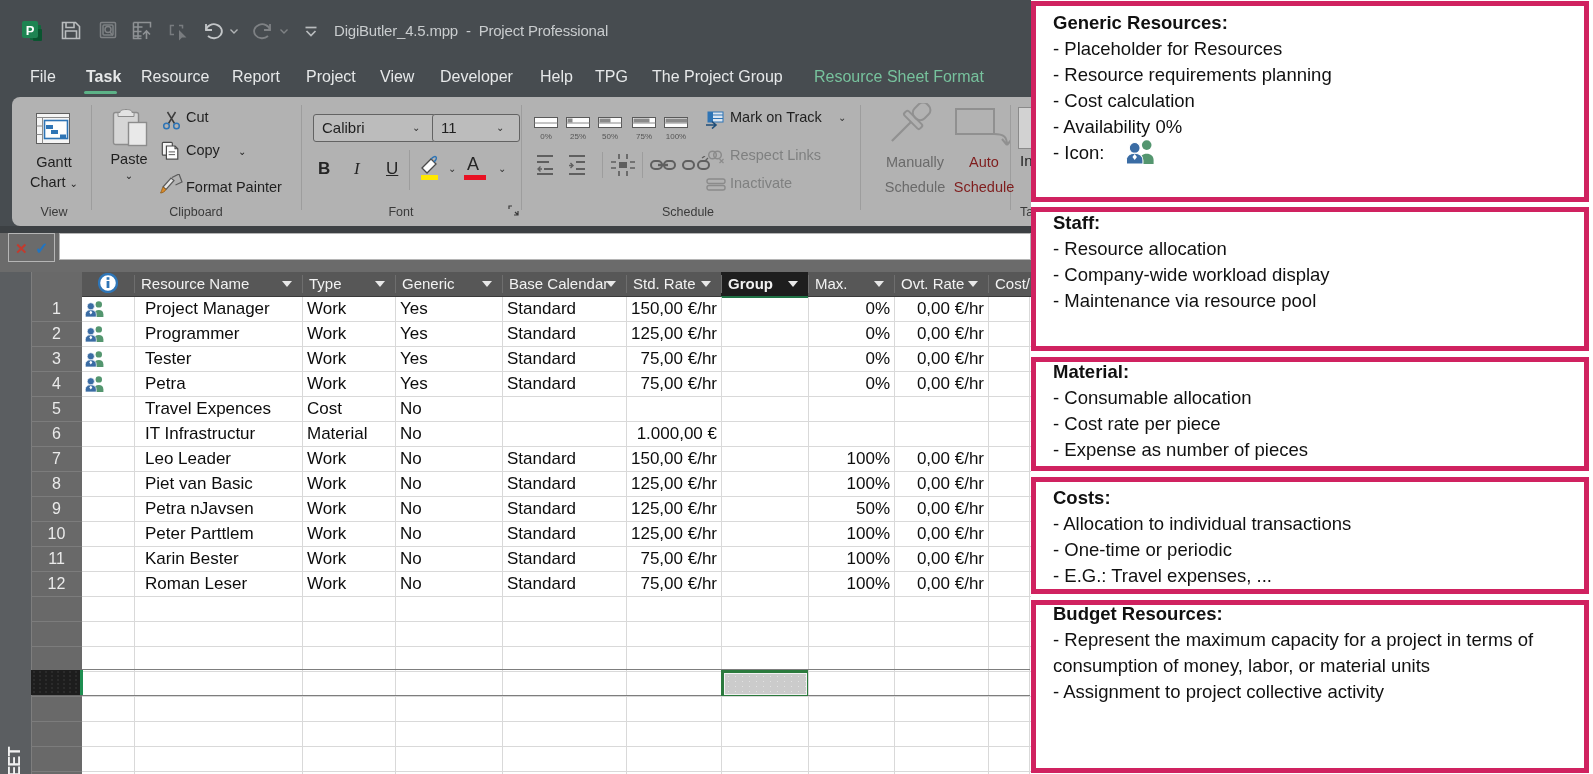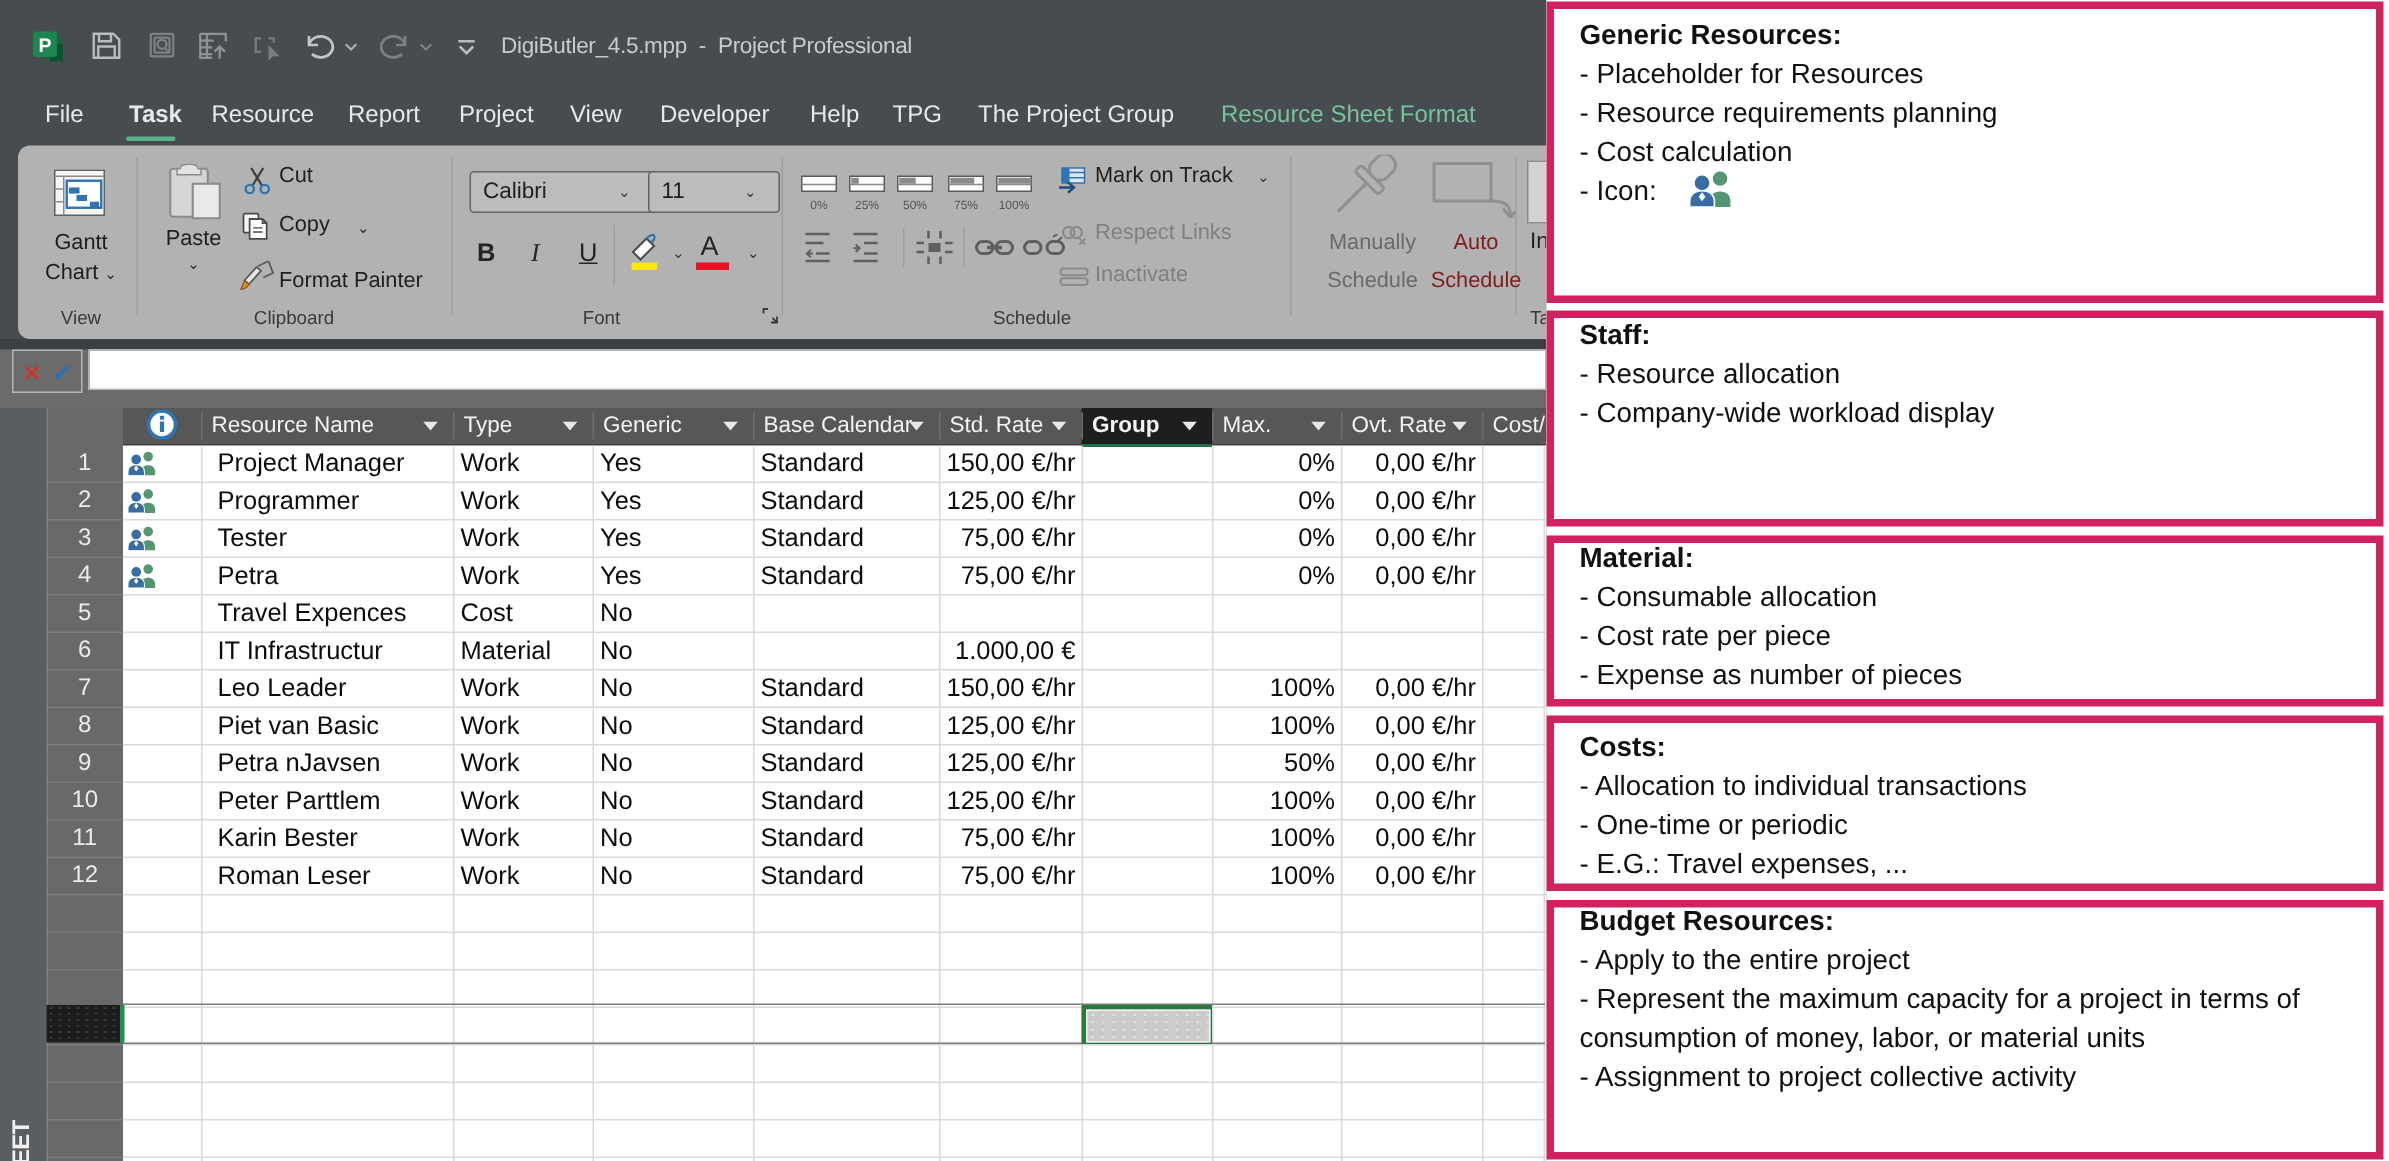--- a/index.html
+++ b/index.html
@@ -473,42 +473,43 @@
 <div class="abs" style="left:80px;top:670px;width:3px;height:25px;background:#1e8e51"></div>
 <div class="abs" style="left:721px;top:670px;width:87px;height:26px;background:#2b7a3d"></div>
     <div class="abs" style="left:724px;top:673px;width:81px;height:20px;background:#cbcbcb;border:1px solid #f2f2f2;background-image:radial-gradient(#e2e2e2 0.9px,transparent 1px);background-size:7px 5px"></div>
 </div>
 <div class="abs" style="left:1031px;top:0;width:562px;height:774px;background:#fff"></div>
 <div class="box" style="top:1px;height:201px;box-sizing:border-box;padding:4px 8px 0 17px">
     <div class="bt" style="line-height:26px;margin-top:0px">Generic Resources:</div>
     <div class="bl" style="line-height:26px">- Placeholder for Resources</div>
     <div class="bl" style="line-height:26px">- Resource requirements planning</div>
     <div class="bl" style="line-height:26px">- Cost calculation</div>
+    <div class="bl" style="line-height:26px">- Availability 0%</div>
     <div class="bl" style="line-height:26px">- Icon: <span style="display:inline-block;width:16px"></span><svg width="30" height="24" viewBox="0 0 20 16" style="vertical-align:-5px">
         <circle cx="13.8" cy="3.4" r="3.2" fill="#54966f"></circle>
         <path d="M9.2 16 v-2.6 c0-2.8 1.9-4.3 4.6-4.3 s4.6 1.5 4.6 4.3 V16 z" fill="#54966f"></path>
         <circle cx="5.8" cy="5.3" r="3.6" fill="#3a6ca4" stroke="#fff" stroke-width="0.7"></circle>
         <path d="M0.3 16 v-2.4 c0-3 2.2-4.8 5.5-4.8 s5.5 1.8 5.5 4.8 V16 z" fill="#3a6ca4" stroke="#fff" stroke-width="0.7"></path>
         <path d="M5.8 9.4 l-1.5 2 1.5 2 1.5-2z" fill="#fff"></path>
       </svg></div>
   </div>
 <div class="box" style="top:207px;height:144px;box-sizing:border-box;padding:0px 8px 0 17px">
     <div class="bt" style="line-height:26px;margin-top:-2px">Staff:</div>
     <div class="bl" style="line-height:26px">- Resource allocation</div>
     <div class="bl" style="line-height:26px">- Company-wide workload display</div>
+    <div class="bl" style="line-height:26px">- Maintenance via resource pool</div>
   </div>
 <div class="box" style="top:357px;height:114px;box-sizing:border-box;padding:0px 8px 0 17px">
     <div class="bt" style="line-height:26px;margin-top:-3px">Material:</div>
     <div class="bl" style="line-height:26px">- Consumable allocation</div>
     <div class="bl" style="line-height:26px">- Cost rate per piece</div>
     <div class="bl" style="line-height:26px">- Expense as number of pieces</div>
   </div>
 <div class="box" style="top:477px;height:117px;box-sizing:border-box;padding:3px 8px 0 17px">
     <div class="bt" style="line-height:26px;margin-top:0px">Costs:</div>
     <div class="bl" style="line-height:26px">- Allocation to individual transactions</div>
     <div class="bl" style="line-height:26px">- One-time or periodic</div>
     <div class="bl" style="line-height:26px">- E.G.: Travel expenses, ...</div>
   </div>
 <div class="box" style="top:600px;height:173px;box-sizing:border-box;padding:0px 8px 0 17px">
     <div class="bt" style="line-height:26px;margin-top:-4px">Budget Resources:</div>
-    <div class="bl" style="line-height:26px">- Apply to the entire project</div>
     <div class="bl" style="line-height:26px">- Represent the maximum capacity for a project in terms of<br>consumption of money, labor, or material units</div>
     <div class="bl" style="line-height:26px">- Assignment to project collective activity</div>
   </div>
 </body></html>

